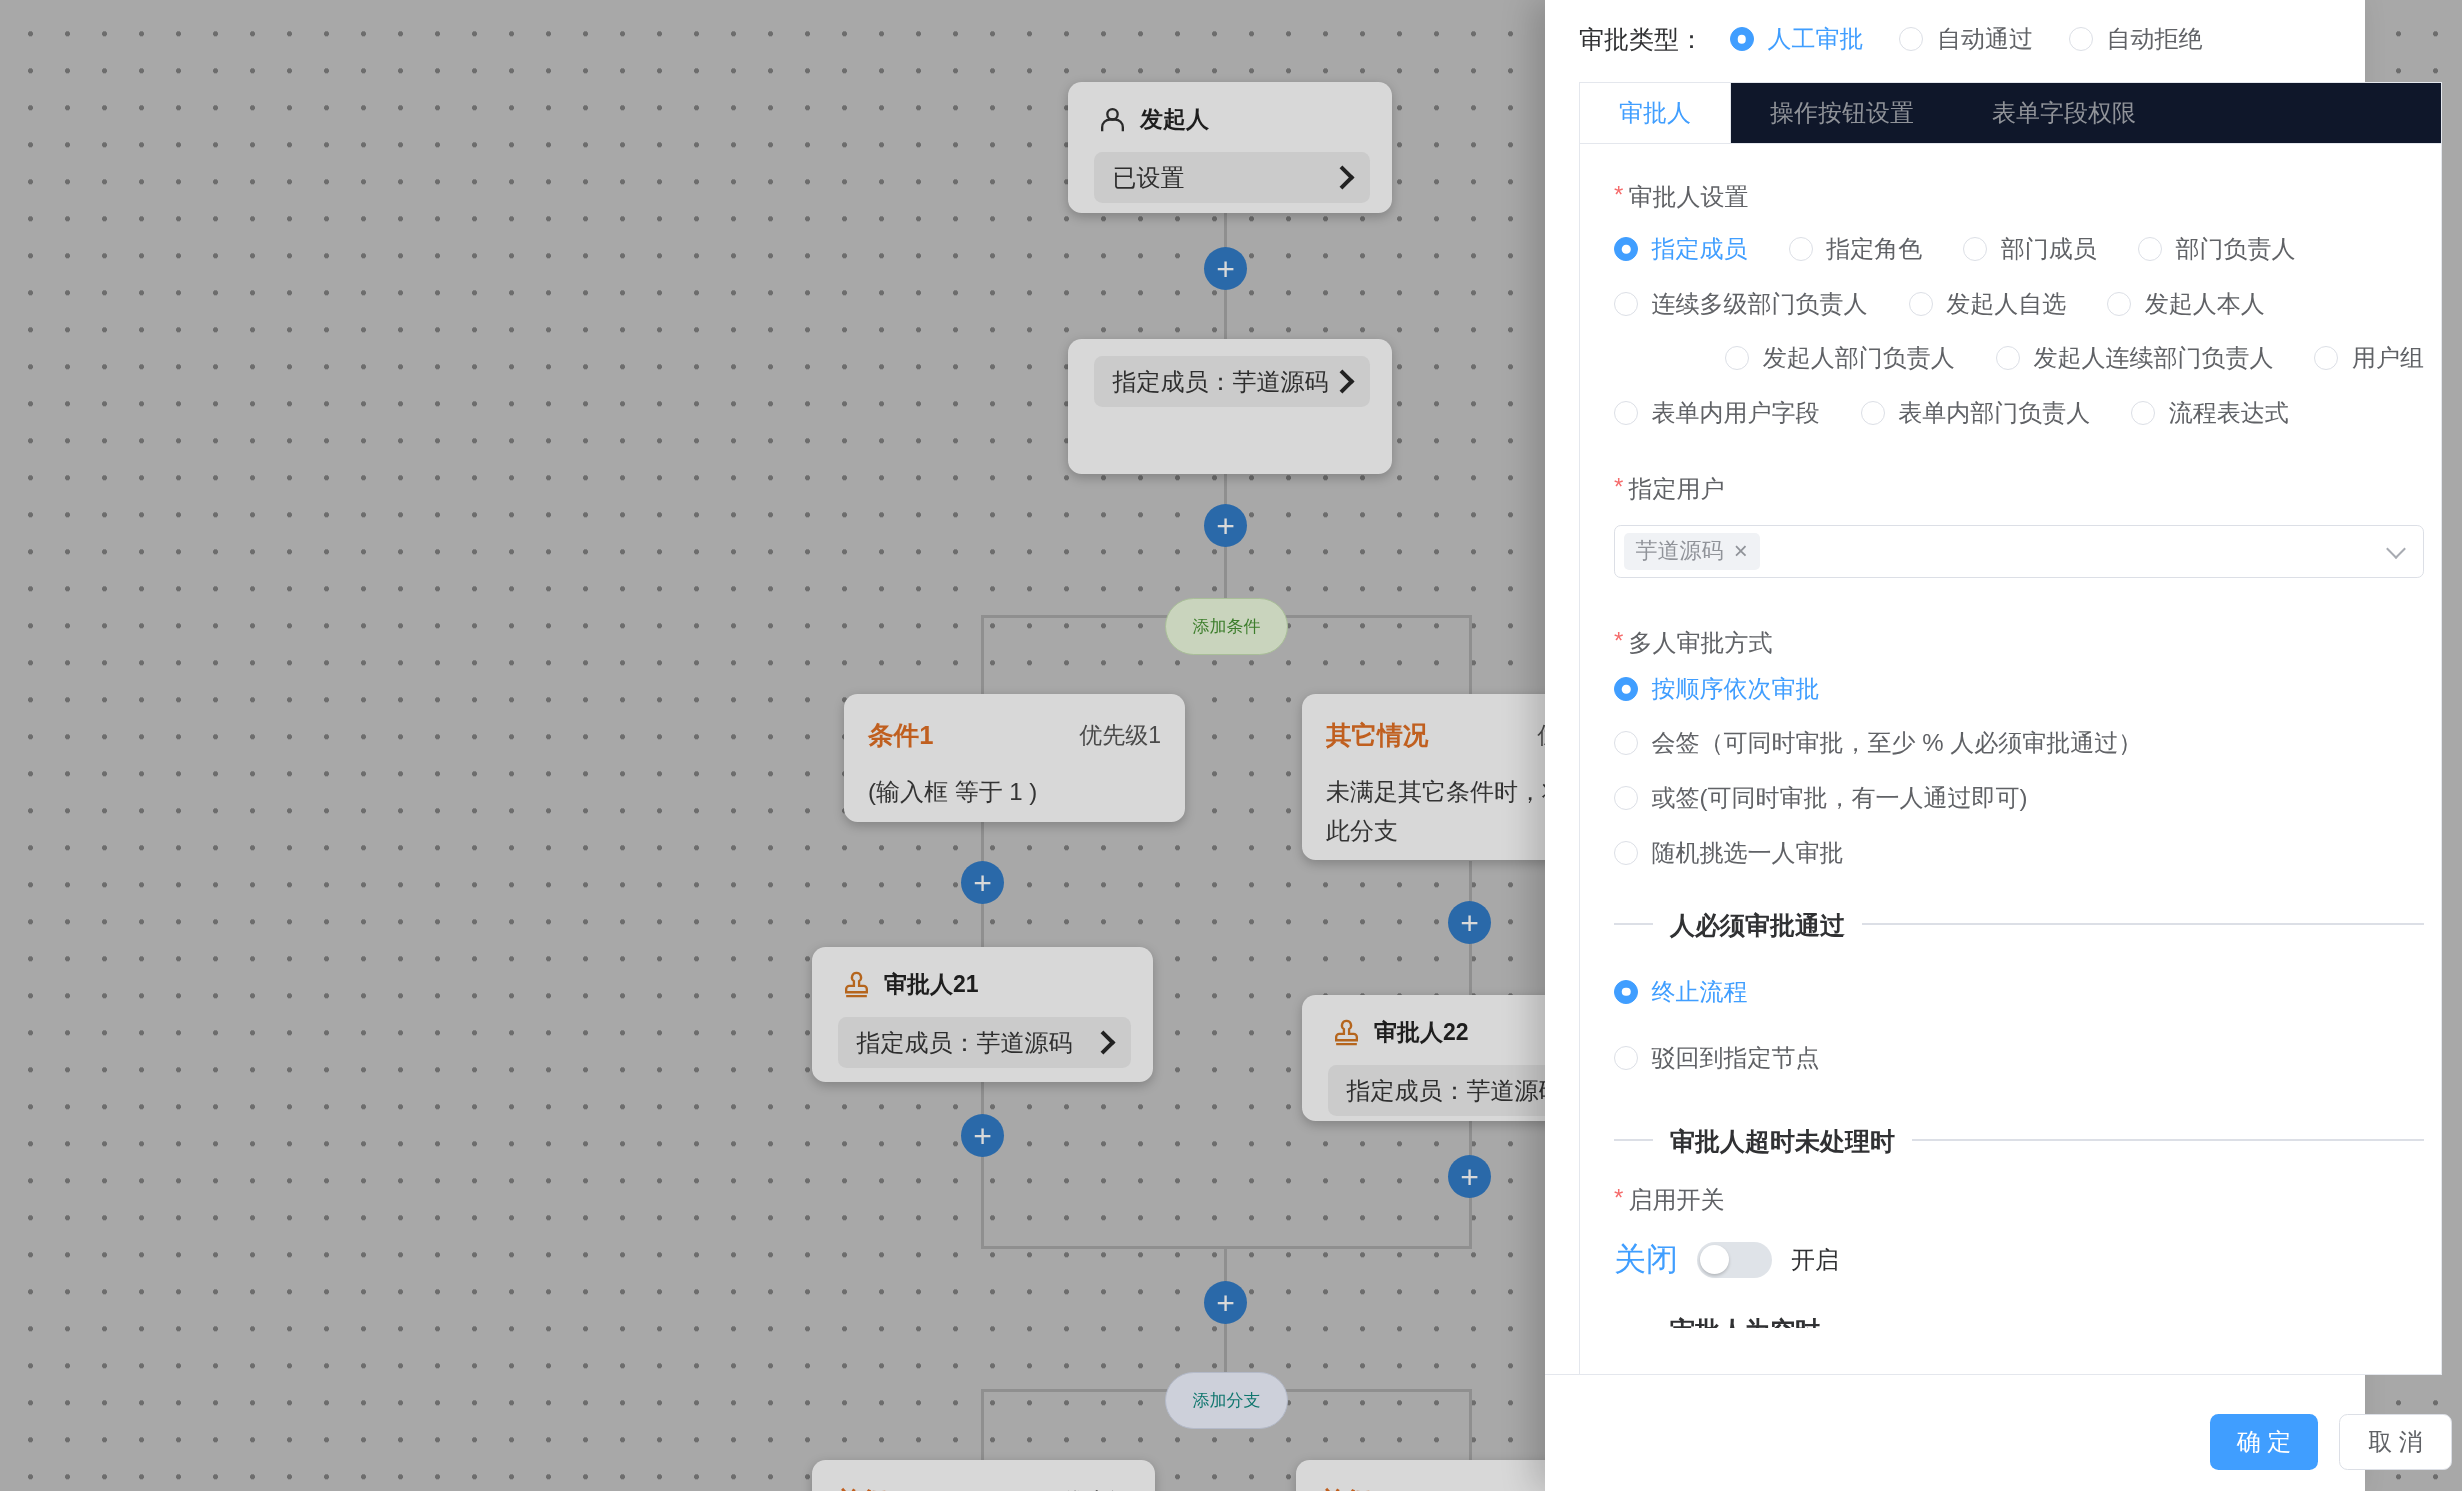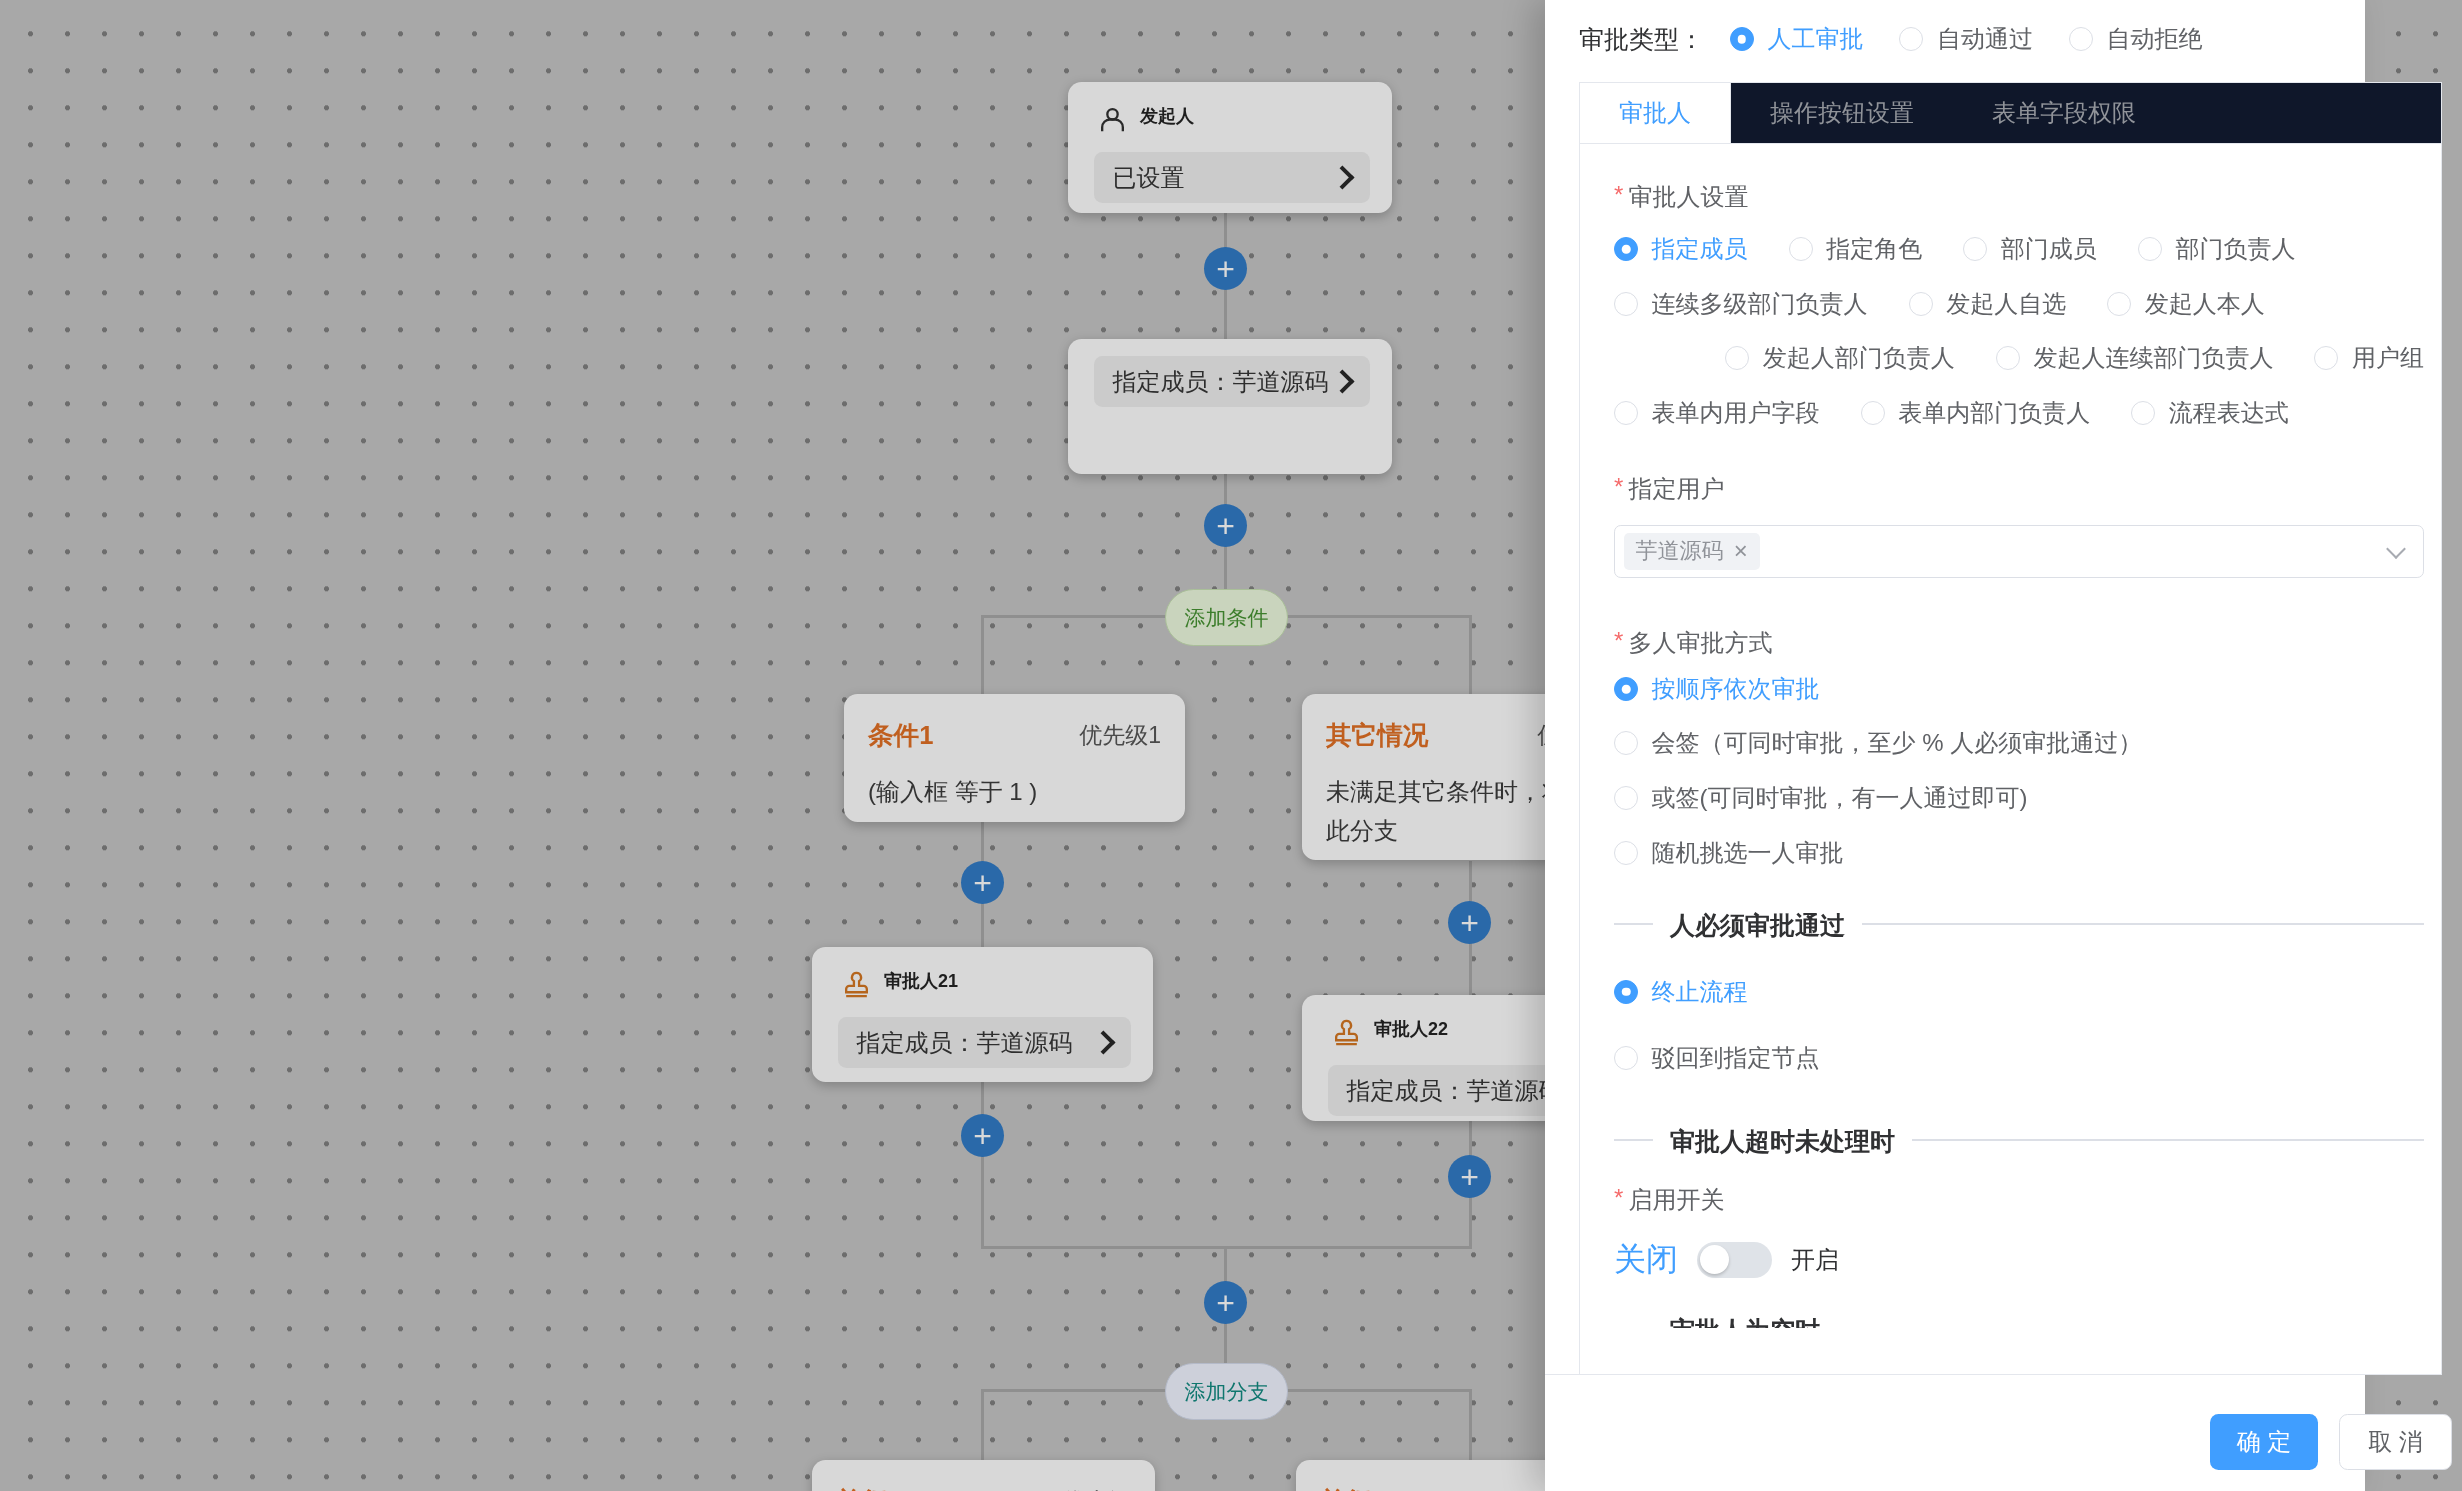--- a/index.html
+++ b/index.html
@@ -18,36 +18,36 @@
   .fline{position:absolute;background:#8f8f8f;}
   .plus{
     position:absolute;width:43px;height:43px;border-radius:50%;
     background:#2a69a9;color:#d9d9d9;display:flex;align-items:center;justify-content:center;
     font-size:32px;line-height:1;z-index:4;cursor:pointer;
   }
   .node{
     position:absolute;background:#d8d8d8;border-radius:13.6px;z-index:3;
     box-shadow:0 3.4px 10.2px rgba(0,0,0,.22);overflow:hidden;
   }
-  .node .ntitle{display:flex;gap:12px;padding:22px 25.6px 0 29px;
-    font-size:18px;font-weight:bold;color:#1e1e1e;}
+  .node .ntitle{display:flex;align-items:center;gap:12px;padding:22px 25.6px 0 29px;
+    font-size:23px;font-weight:bold;color:#1e1e1e;}
   .node .nbody{
     margin:17px 22px 0 25.6px;background:#cbcbcb;border-radius:8.5px;height:51px;
     display:flex;align-items:center;justify-content:space-between;padding:0 19px;
     font-size:24px;color:#2e2e2e;cursor:pointer;
   }
   .cond-head{display:flex;justify-content:space-between;align-items:center;padding:24px 24px 0 24px;}
   .cond-title{font-size:25.6px;font-weight:bold;color:#c05f1f;}
   .cond-prio{font-size:23px;color:#4a4a4a;}
   .cond-body{padding:20.4px 24px 0 24px;font-size:24px;color:#333;line-height:1.6;}
   .chev{width:12.8px;height:12.8px;border-top:4.3px solid #222;border-right:4.3px solid #222;
     transform:rotate(45deg);flex:none;}
   .pill{
     position:absolute;z-index:5;width:121px;height:55px;border-radius:29px;
-    display:flex;align-items:center;justify-content:center;font-size:21px;cursor:pointer;
+    display:flex;align-items:center;justify-content:center;font-size:17px;cursor:pointer;margin-top:9px;
   }
   .pill-cond{background:#c9d4bd;border:1.7px solid #a9bf98;color:#3c7d2b;}
   .pill-branch{background:#cdd0da;border:1.7px solid #b4bac9;color:#0f766e;}
   .icon-svg{flex:none;display:block;}
   
   .panel{
     position:absolute;left:1545px;top:0;width:820px;height:1491px;background:#fff;z-index:10;
     box-shadow:-12px 0 31px rgba(0,0,0,.18);font-size:24px;color:#606266;
   }
   .atype{position:absolute;left:34px;top:0;height:78px;display:flex;align-items:center;gap:36px;}

